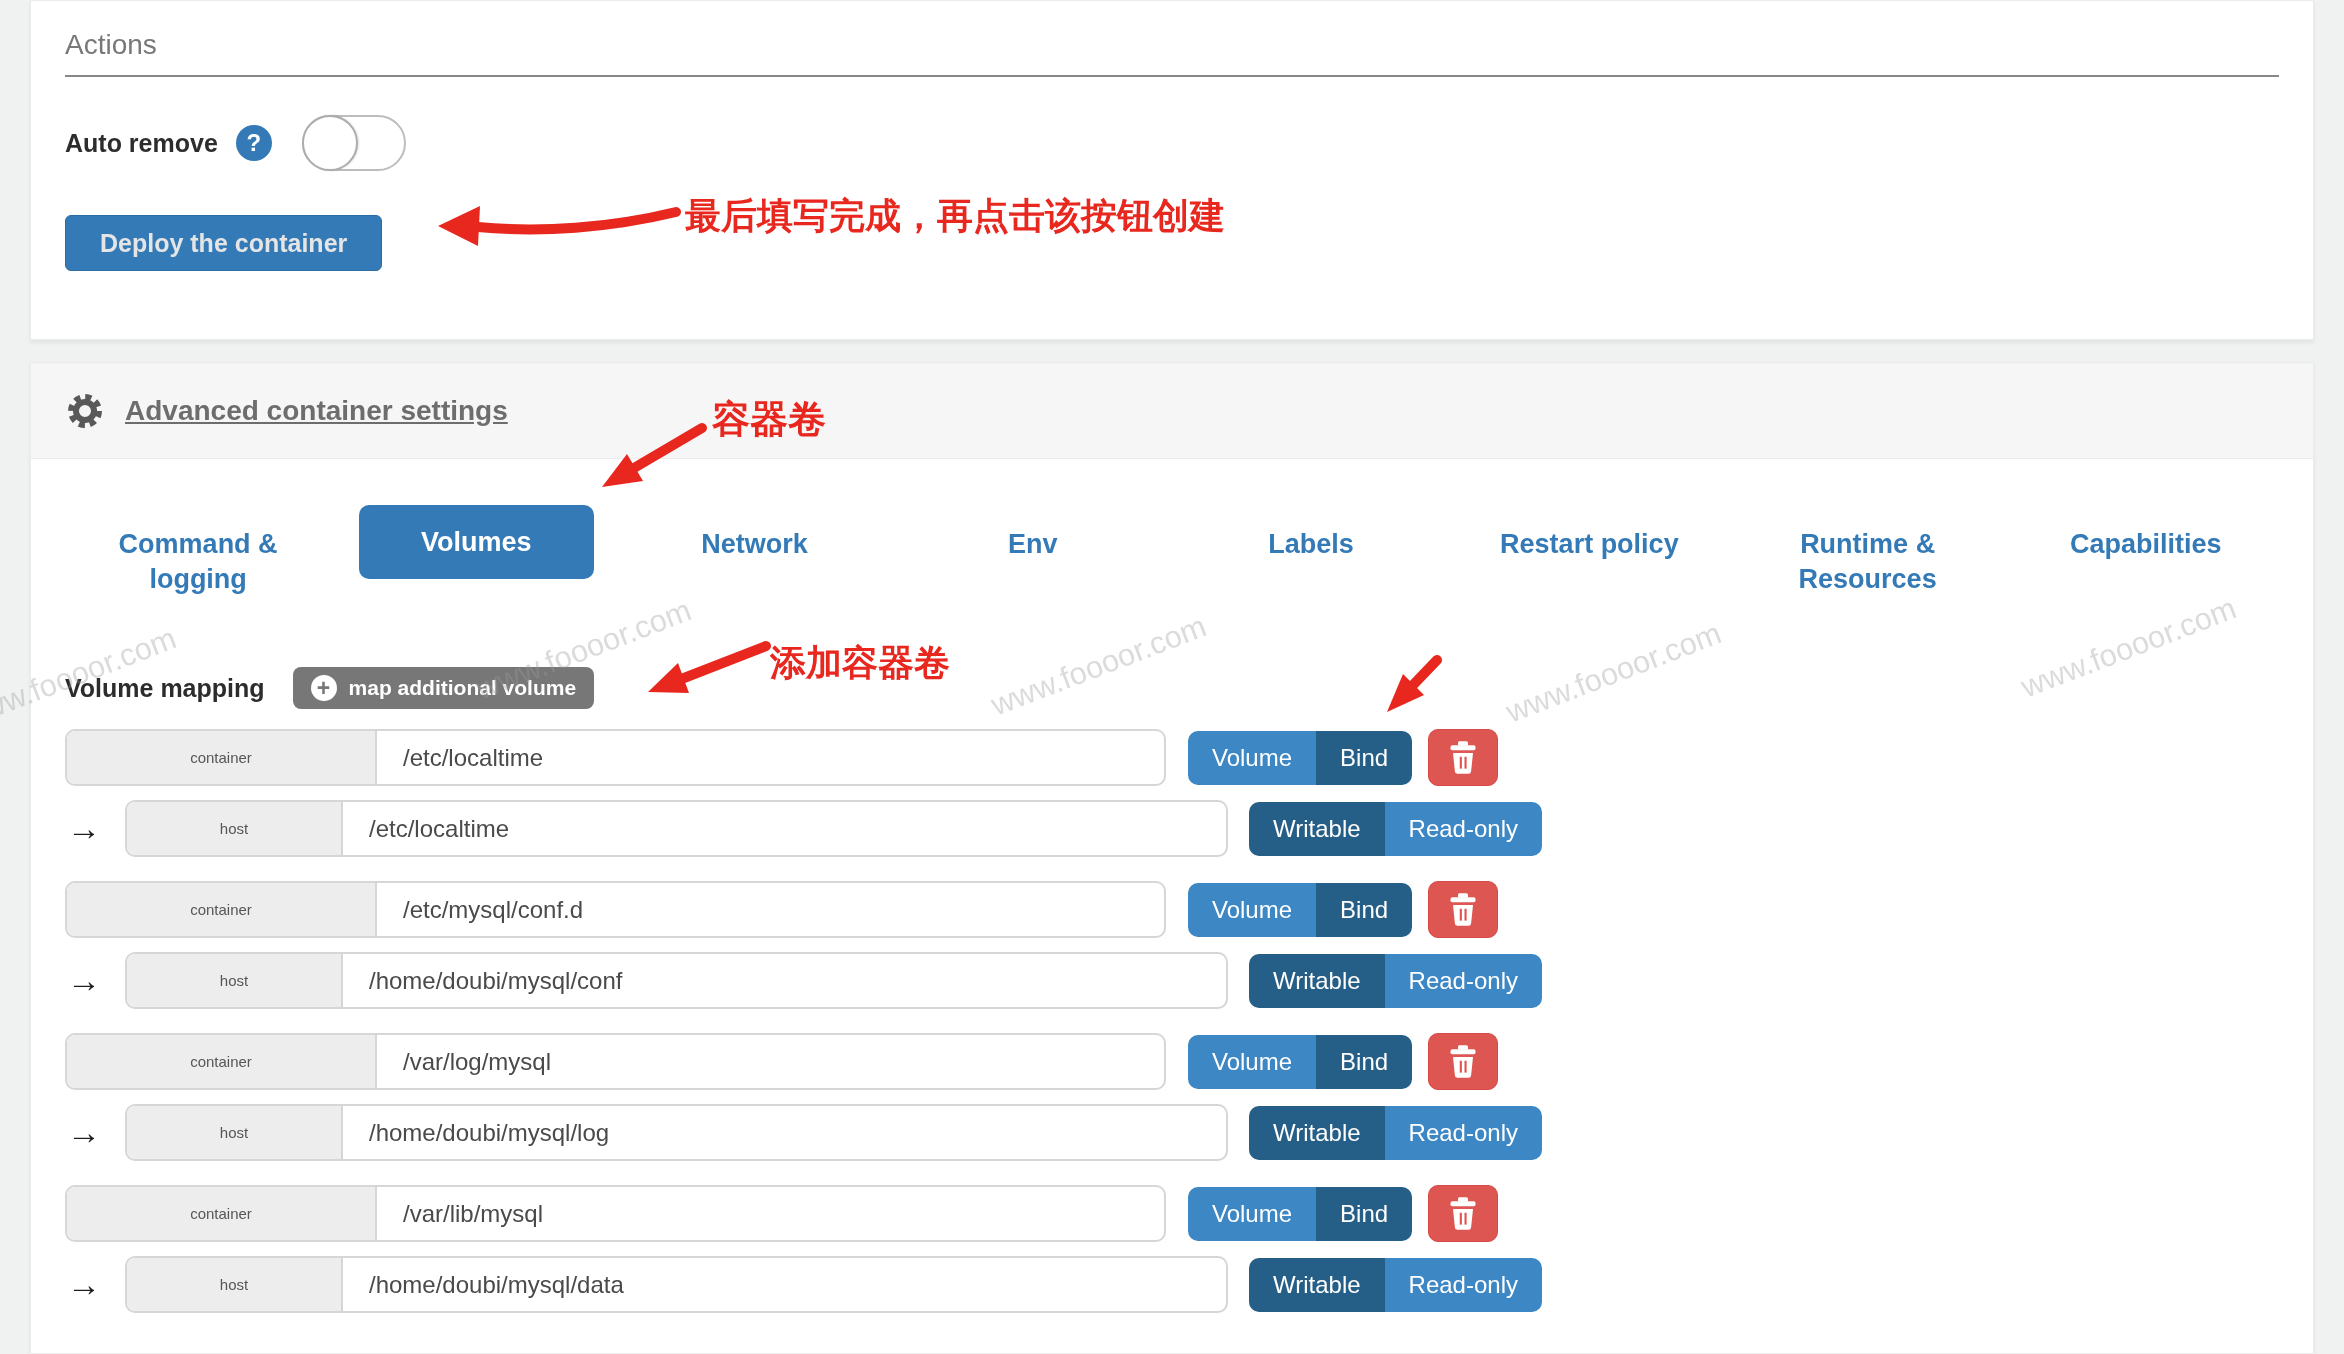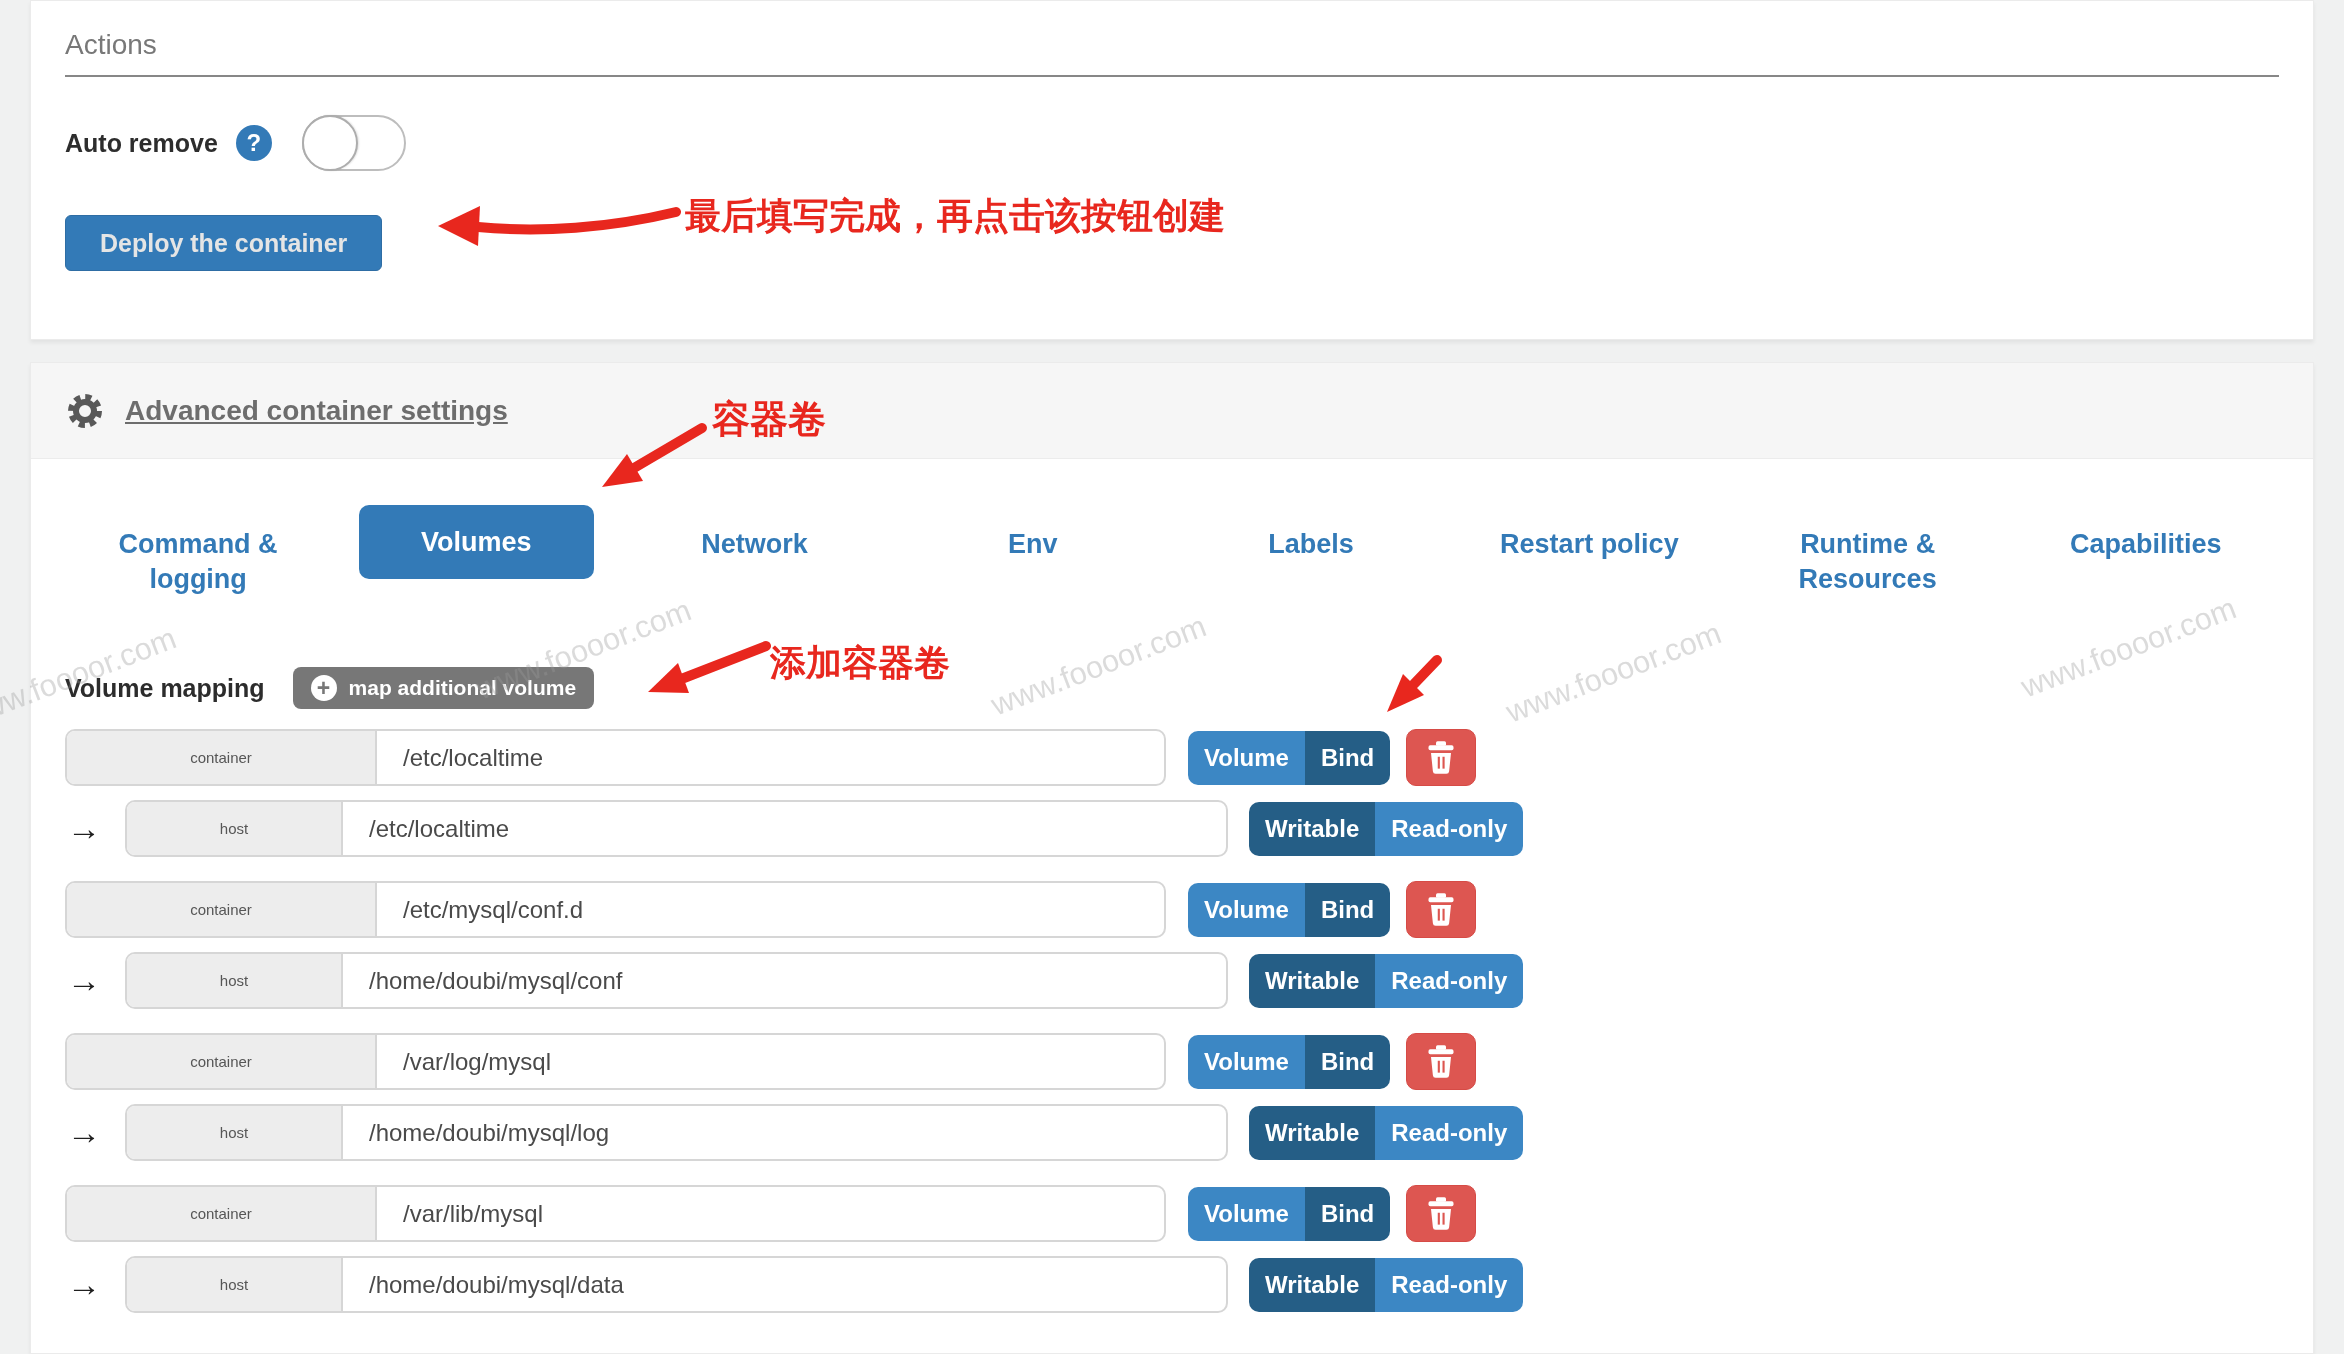--- a/index.html
+++ b/index.html
@@ -49,21 +49,21 @@
   .igroup{display:flex;height:57px;border:2px solid #d6d6d6;border-radius:10px;background:#fff;
           box-sizing:border-box;overflow:hidden;}
   .cgroup{width:1101px;} .cgroup .addon{width:308px;}
   .hgroup{width:1103px;} .hgroup .addon{width:214px;}
   .addon{background:#ededed;border-right:2px solid #d6d6d6;display:flex;align-items:center;
          justify-content:center;color:#565656;font-size:15px;}
   .ifield{flex:1;display:flex;align-items:center;padding-left:26px;font-size:24px;color:#4a4a4a;
           white-space:nowrap;cursor:text;}
   .seg{display:flex;margin-left:22px;border-radius:10px;overflow:hidden;}
   .segbtn{height:54px;display:flex;align-items:center;justify-content:center;color:#fff;
-          font-weight:bold;font-size:24px;padding:0 16px;cursor:pointer;}
+          font-weight:normal;font-size:24px;padding:0 24px;cursor:pointer;}
   .segbtn.light{background:#3c87c4;}
   .segbtn.dark{background:#255e86;}
   .trash-btn{margin-left:16px;width:70px;height:57px;background:#dd5651;border:1px solid #d64b46;
              border-radius:10px;display:flex;align-items:center;justify-content:center;cursor:pointer;}
   
   .anno{position:absolute;color:#e8271e;font-weight:bold;z-index:6;white-space:nowrap;text-align:right;}
   #anno-deploy{left:685px;top:192px;font-size:36px;}
   #anno-tab{left:712px;top:394px;font-size:38px;}
   #anno-add{left:770px;top:639px;font-size:36px;}
   .wm{position:absolute;z-index:4;color:#9a9a9a;opacity:.35;font-size:31px;

